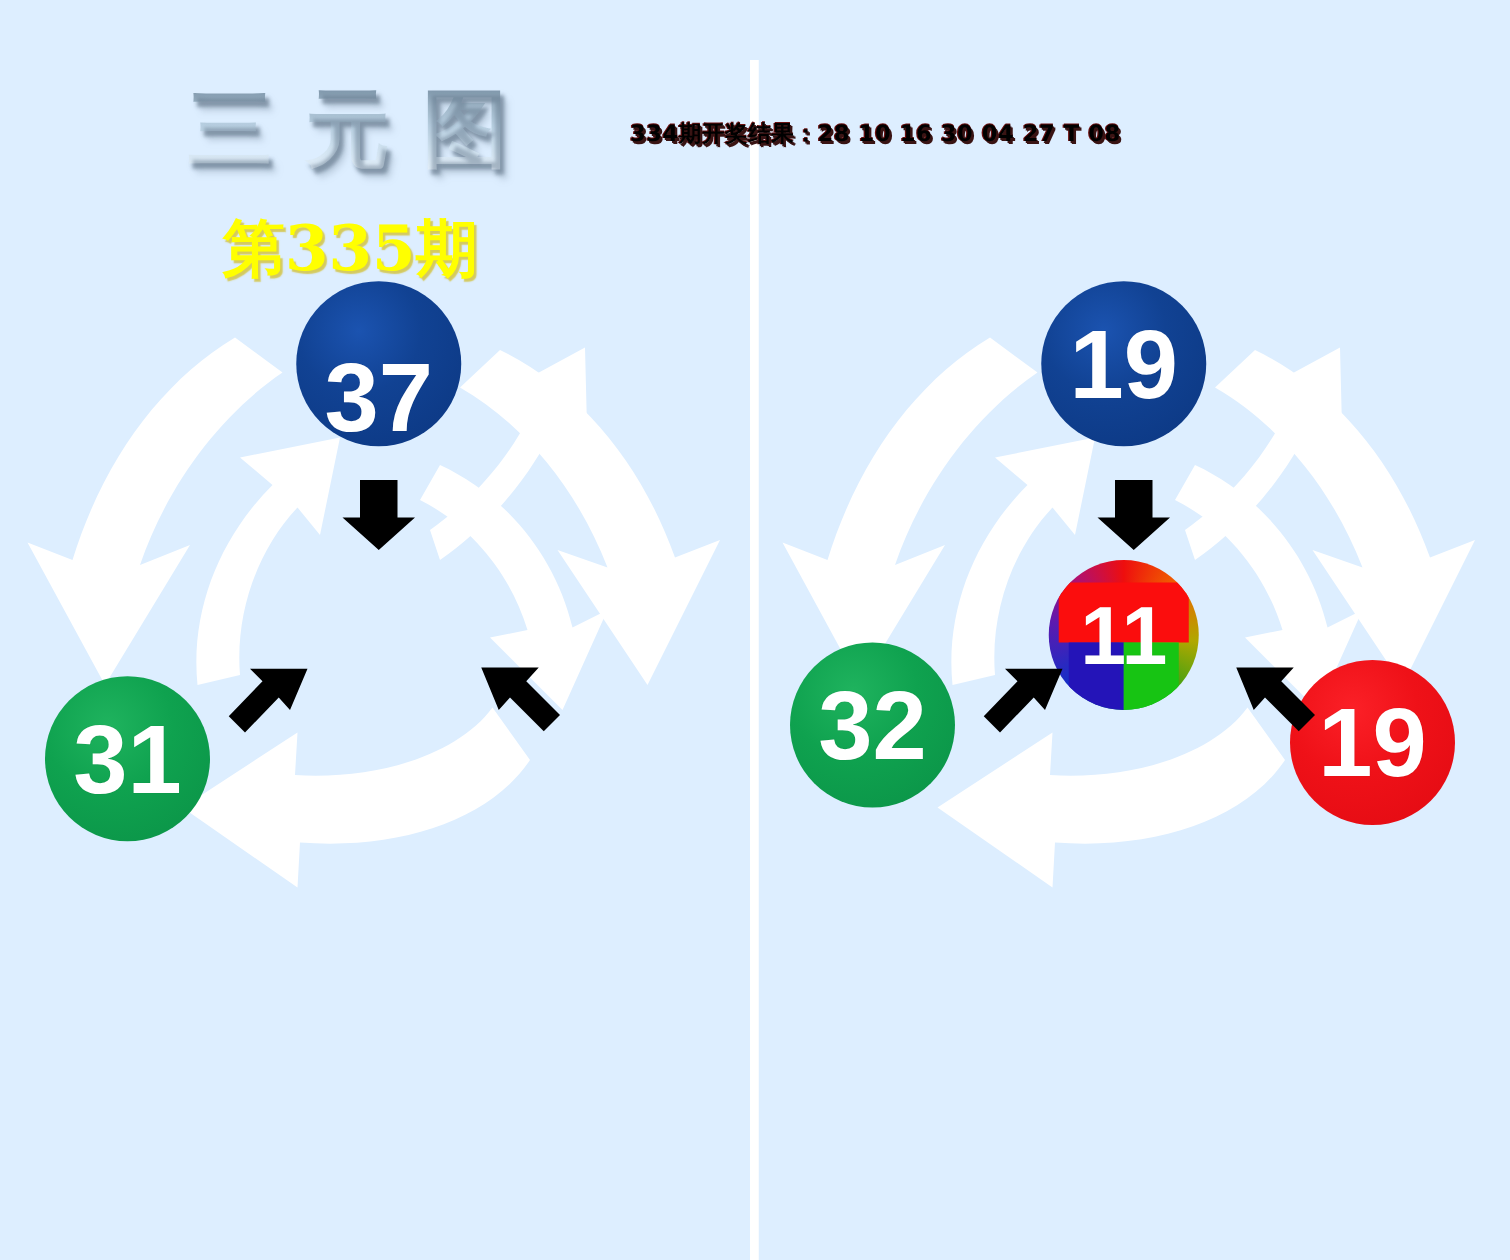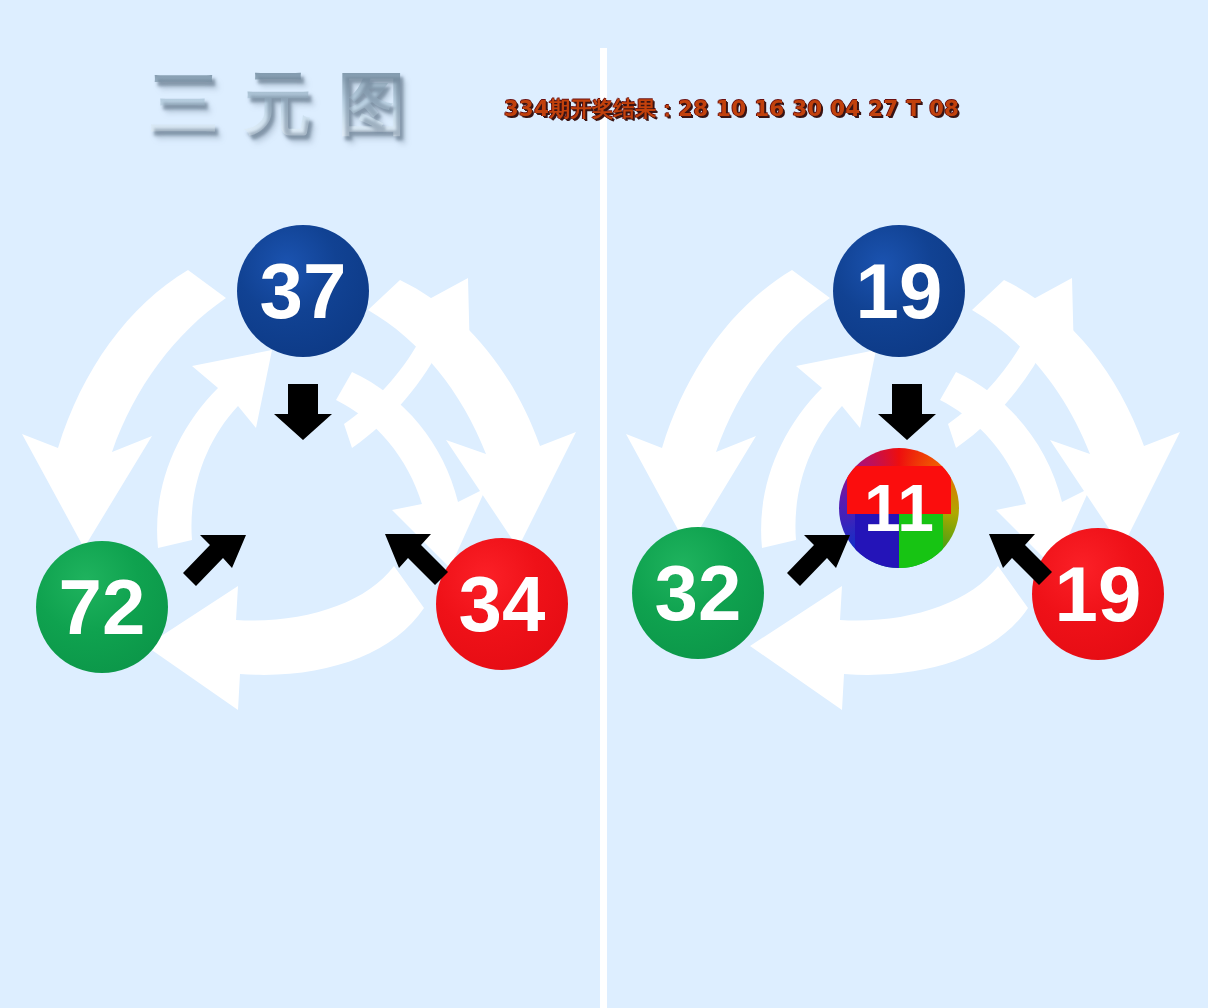--- a/index.html
+++ b/index.html
@@ -59,23 +59,23 @@
     font-weight: bold;
     color: #ffff00;
     text-shadow: 2px 2px 1px rgba(210,190,40,0.75);
     white-space: nowrap;
   }
   .result-line {
     position: absolute;
     left: 504px;
     top: 47px;
     font-family: "DejaVu Sans", sans-serif;
-    font-size: 21px;
+    font-size: 18px;
     font-weight: bold;
-    color: #c2410c;
+    color: #000000;
     text-shadow:
        1px  1px 0 #3a1414,
        2px  2px 0 #3a1414,
       -1px  0px 0 #6b1010,
        0px -1px 0 #6b1010;
     letter-spacing: 0.5px;
     white-space: nowrap;
   }
 
   
@@ -160,20 +160,21 @@
   }
 </style>
 </head>
 <body>
 
 <div id="stage">
 
   <div class="divider" style="left:600px;"></div>
 
   <div class="main-title">三元图</div>
+  <div class="sub-title">第335期</div>
   <div class="result-line">334期开奖结果：28 10 16 30 04 27 T 08</div>
 
   <div class="panel" style="left:0px;">
 
     <svg class="arrows" viewBox="0 0 604 1008">
       <defs>
 
         <g id="outerArcL">
           <path d="M 150 245
                    C 88 300, 52 378, 46 452
@@ -236,31 +237,28 @@
 
     <svg class="black-arrows" viewBox="0 0 604 1008">
 
       <path d="M 288 336 L 318 336 L 318 366 L 332 366 L 303 392 L 274 366 L 288 366 Z" fill="#000000"></path>
 
       <path d="M 246 487 L 232 520 L 223 510 L 196 538 L 183 525 L 210 497 L 200 487 Z" fill="#000000"></path>
 
       <path d="M 385 486 L 431 486 L 421 497 L 448 524 L 435 537 L 408 510 L 399 520 Z" fill="#000000"></path>
     </svg>
 
-    <div class="ball ball-top ball-blue" style="left:237px; top:177px;">
+    <div class="ball ball-top ball-blue" style="left:237px; top:177px;align-items:flex-end;">
       <span class="num">37</span>
     </div>
 
     <div class="ball ball-side ball-green" style="left:36px; top:493px;">
-      <span class="num">72</span>
-    </div>
-
-    <div class="ball ball-side ball-red" style="left:436px; top:490px;">
-      <span class="num">34</span>
-    </div>
+      <span class="num">31</span>
+    </div>
+
 
   </div>
 
   <div class="panel" style="left:604px;">
 
     <svg class="arrows" viewBox="0 0 604 1008">
       <path d="M 188 222
                C 128 258, 82 322, 58 400
                L 22 386
                L 84 500
@@ -306,21 +304,21 @@
 
     <svg class="black-arrows" viewBox="0 0 604 1008">
       <path d="M 288 336 L 318 336 L 318 366 L 332 366 L 303 392 L 274 366 L 288 366 Z" fill="#000000"></path>
       <path d="M 246 487 L 232 520 L 223 510 L 196 538 L 183 525 L 210 497 L 200 487 Z" fill="#000000"></path>
       <path d="M 385 486 L 431 486 L 421 497 L 448 524 L 435 537 L 408 510 L 399 520 Z" fill="#000000"></path>
     </svg>
 
     <div class="ball ball-top ball-blue" style="left:229px; top:177px;">
       <span class="num">19</span>
     </div>
-    <div class="ball ball-side ball-green" style="left:28px; top:479px;">
+    <div class="ball ball-side ball-green" style="left:28px; top:466px;">
       <span class="num">32</span>
     </div>
     <div class="ball ball-side ball-red" style="left:428px; top:480px;">
       <span class="num">19</span>
     </div>
     <div class="ball ball-center" style="left:235px; top:400px;">
       <span class="q q-red"></span>
       <span class="q q-blue"></span>
       <span class="q q-green"></span>
       <span class="num">11</span>

